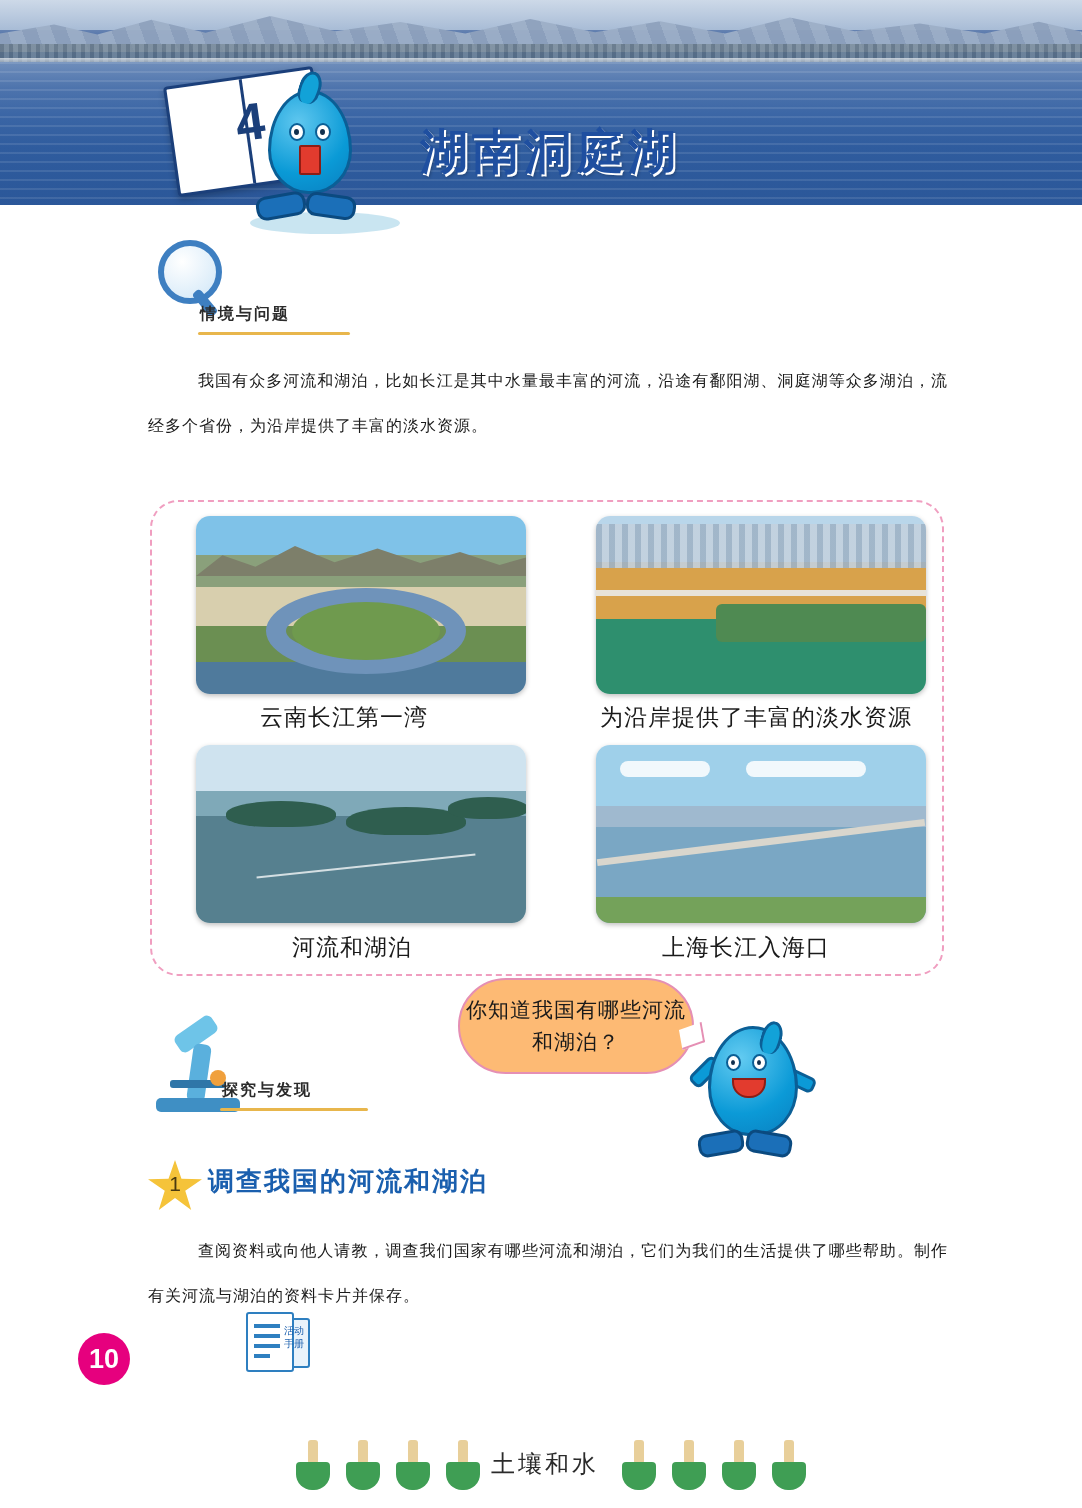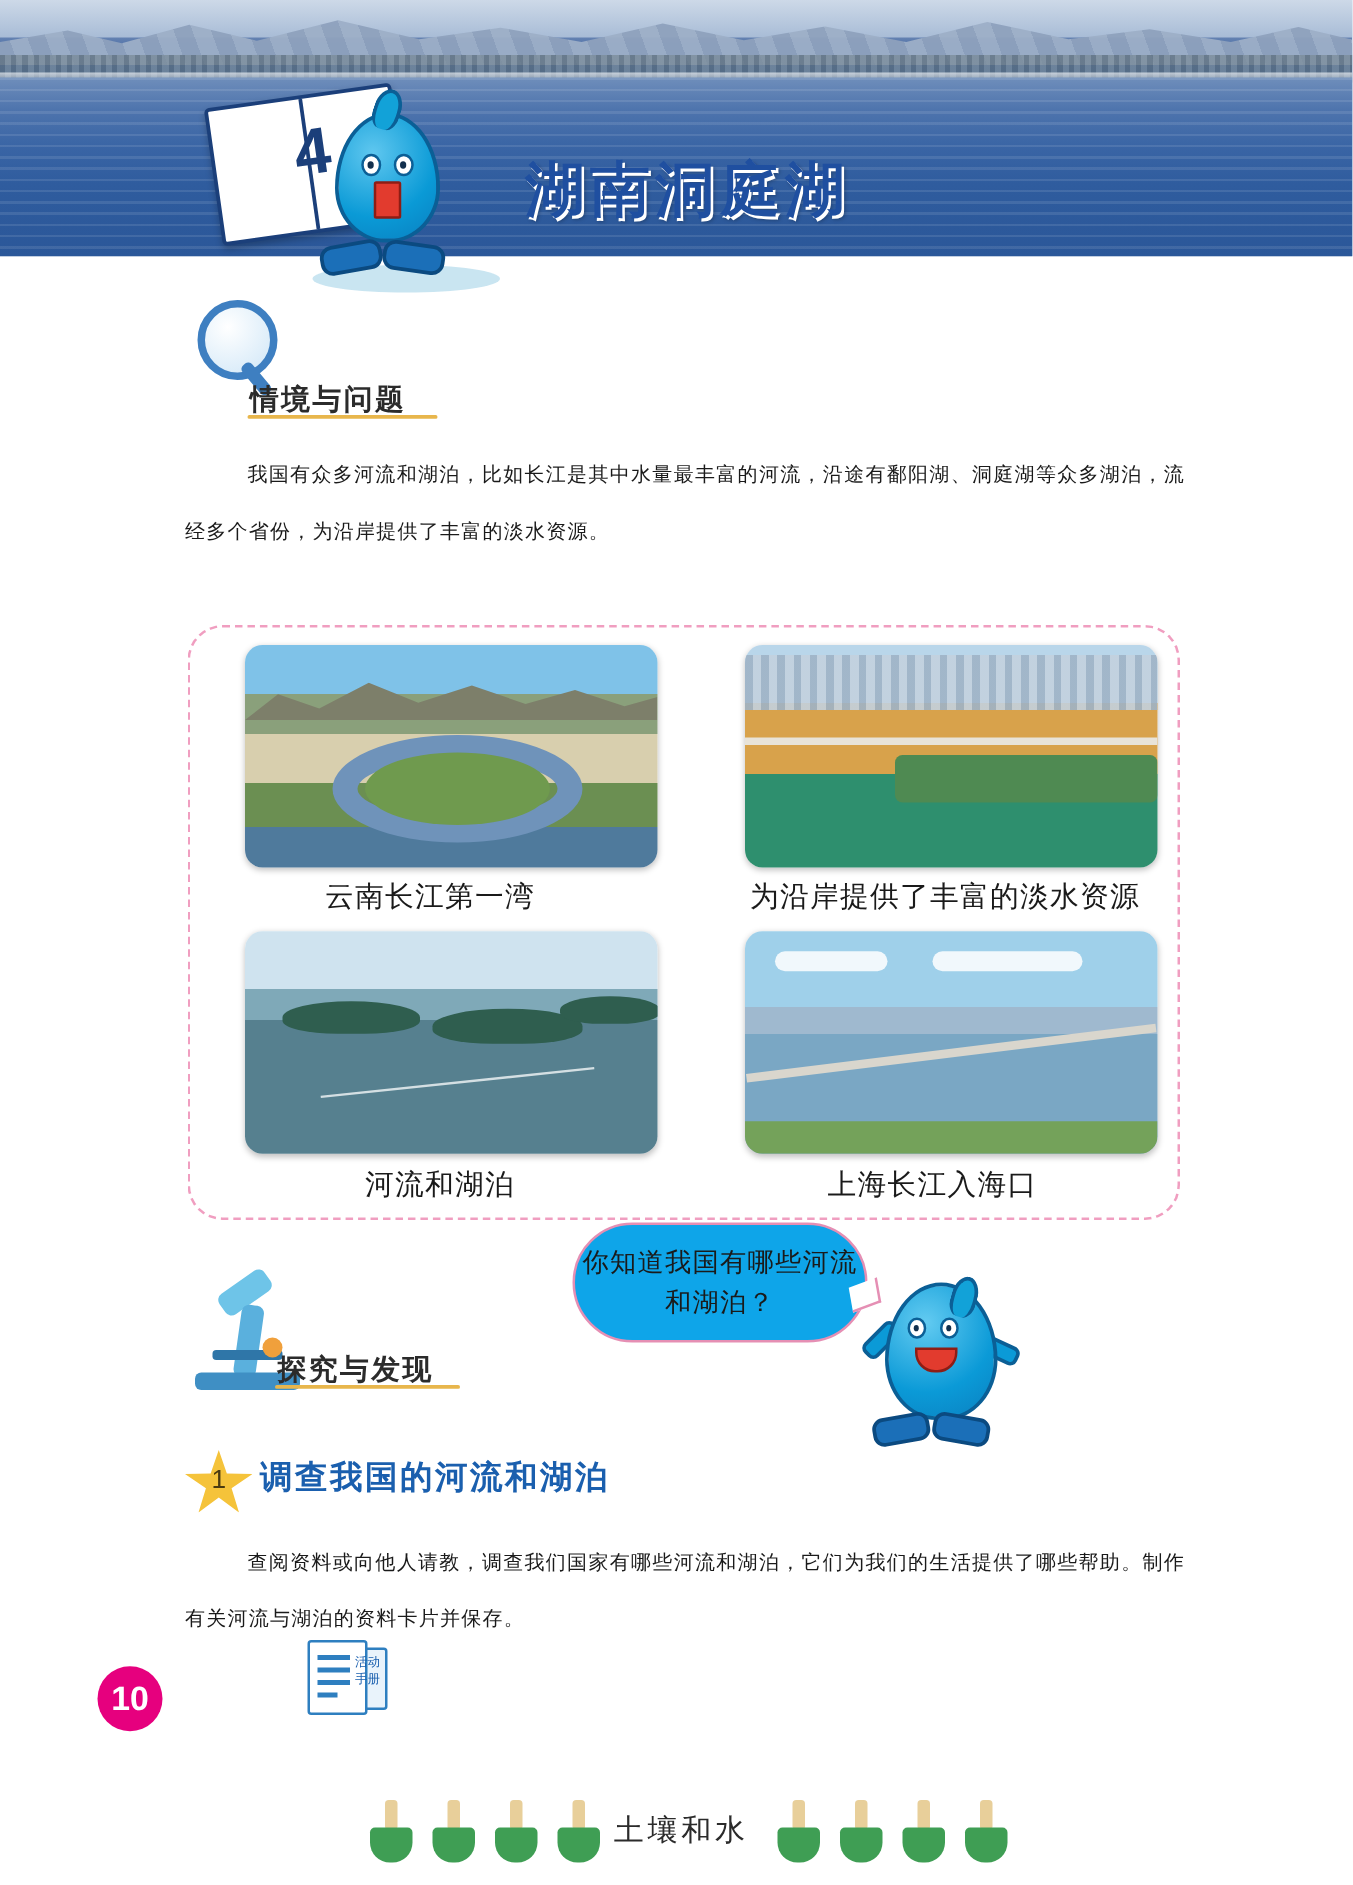--- a/index.html
+++ b/index.html
@@ -96,21 +96,21 @@
     position:absolute;left:10px;top:2px;width:52px;height:52px;border-radius:50%;
     border:6px solid #3e7fc1;background:radial-gradient(circle at 35% 30%,#ffffff,#cfe6f7);
   }
   .magnifier .handle{
     position:absolute;left:52px;top:50px;width:10px;height:30px;background:#3e7fc1;
     border-radius:4px;transform:rotate(-40deg);
   }
 
   .sec-label{
     position:absolute;font-family:"Liberation Serif",serif;font-weight:bold;
-    font-size:23px;color:#2b2b2b;letter-spacing:2px;
+    font-size:16px;color:#2b2b2b;letter-spacing:2px;
   }
   .sec-underline{position:absolute;height:3px;background:#e8b64c;border-radius:2px;}
 
   
   .para{
     position:absolute;font-size:16px;line-height:45px;color:#1a1a1a;
     letter-spacing:1px;text-align:justify;
   }
 
   
@@ -151,21 +151,21 @@
     background:linear-gradient(180deg,#9fd0ea 0 34%,#9fb9cf 34% 46%,#7aa7c4 46% 100%);}
   .ph4 .cloud{position:absolute;top:16px;height:16px;background:rgba(255,255,255,.85);border-radius:10px;}
   .ph4 .c1{left:24px;width:90px;}
   .ph4 .c2{left:150px;width:120px;}
   .ph4 .brg{position:absolute;left:0;top:94px;width:100%;height:7px;background:#d9d6cd;transform:rotate(-7deg);}
   .ph4 .grass{position:absolute;left:0;bottom:0;width:100%;height:26px;background:#74a25a;}
 
   
   .bubble{
     position:absolute;left:458px;top:978px;width:232px;height:92px;
-    background:#0ea5e9;border:2px solid #e58fb4;border-radius:48px;
+    background:#fdba74;border:2px solid #e58fb4;border-radius:48px;
     display:flex;align-items:center;justify-content:center;text-align:center;
     font-size:21px;color:#1a1a1a;line-height:32px;letter-spacing:1px;
   }
   .bubble:after{
     content:"";position:absolute;right:-12px;top:46px;width:22px;height:18px;
     background:#fff;border-right:2px solid #e58fb4;border-bottom:2px solid #e58fb4;
     transform:rotate(-20deg) skewX(-10deg);
   }
   .mascot2{position:absolute;left:690px;top:1010px;width:130px;height:150px;}
   .mascot2 .body{

